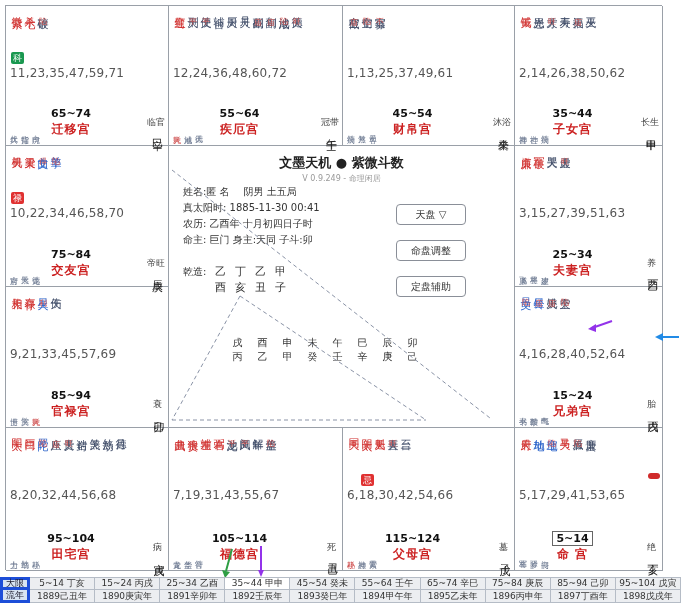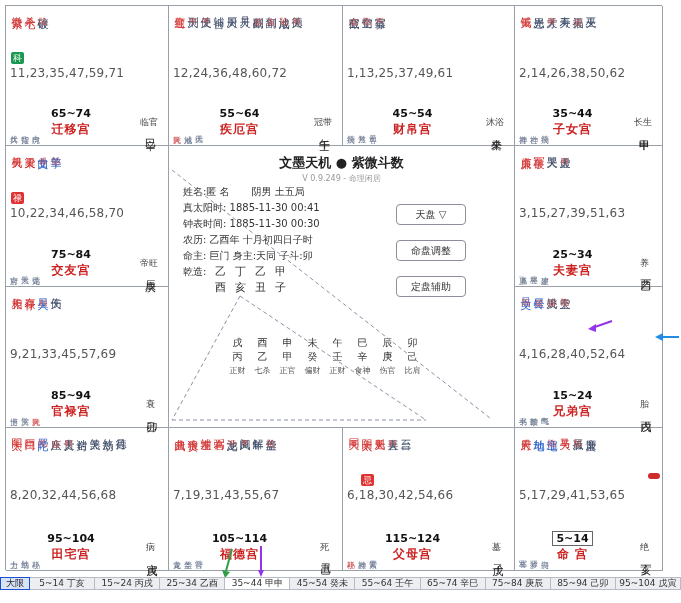--- a/index.html
+++ b/index.html
@@ -20,53 +20,53 @@
   .sname{letter-spacing:-1px;}
   .sstat{font-size:8px;color:#d9534f;margin-top:2px;letter-spacing:0;}
   .hua-badge{position:absolute;top:46px;color:#fff;font-size:9px;line-height:10px;padding:1px 2px;border-radius:2px;}
   .nums{position:absolute;left:4px;top:60px;font-size:12px;color:#555;letter-spacing:.2px;white-space:nowrap;}
   .officers{position:absolute;left:3px;bottom:16px;display:flex;}
   .off{writing-mode:vertical-rl;text-orientation:upright;font-size:8px;line-height:9px;color:#6b7890;margin-right:2px;}
   .agearea{position:absolute;left:10px;right:42px;bottom:0;text-align:center;}
   .age{position:absolute;left:0;right:0;bottom:25px;font-size:11px;font-weight:bold;color:#111;}
   .age .boxed{border:1px solid #666;padding:0 3px;background:#fff;}
   .pname{position:absolute;left:0;right:0;bottom:7px;font-size:12px;font-weight:bold;color:#cc2222;letter-spacing:1px;}
-  .corner{position:absolute;right:10px;bottom:14px;display:flex;flex-direction:column;align-items:center;}
+  .corner{position:absolute;right:3px;bottom:14px;display:flex;flex-direction:column;align-items:center;}
   .stage{font-size:9px;color:#444;margin-bottom:2px;}
   .gz{writing-mode:vertical-rl;text-orientation:upright;font-size:11px;color:#222;letter-spacing:-1px;}
   .body-badge{position:absolute;right:2px;top:32%;writing-mode:vertical-rl;text-orientation:upright;
     background:#d02b2b;color:#fff;font-size:9px;line-height:10px;padding:3px 1px;border-radius:3px;}
 
   
   .center{grid-area:c;position:relative;font-size:10px;color:#333;}
   .c-title{position:absolute;top:8px;left:0;right:0;text-align:center;font-size:13px;font-weight:bold;color:#222;}
   .c-ver{position:absolute;top:27px;left:0;right:0;text-align:center;font-size:8px;color:#999;}
   .c-info{position:absolute;left:14px;top:38px;line-height:16px;white-space:nowrap;}
-  .c-gender{margin-left:22px;}
+  .c-gender{margin-left:14px;}
   .c-qz{position:absolute;left:14px;white-space:nowrap;}
   .qz-label{font-size:10px;margin-right:4px;}
   .qz-row span{display:inline-block;width:20px;text-align:center;font-size:11px;}
   .c-fortune{position:absolute;left:14px;top:158px;white-space:nowrap;}
   .c-luck{position:absolute;left:56px;top:190px;}
   .luck-row span{display:inline-block;width:25px;text-align:center;font-size:10px;line-height:14px;color:#333;}
   .luck-row.gods span{font-size:8px;color:#555;}
   .c-hua{position:absolute;left:74px;top:244px;font-size:10px;white-space:nowrap;}
   .c-hua span{margin-right:2px;font-weight:bold;}
   .c-hua .selfhua{color:#333;font-weight:normal;margin-right:6px;}
   .c-buttons{position:absolute;left:227px;top:58px;display:flex;flex-direction:column;gap:15px;}
   .cbtn{width:70px;height:21px;border:1px solid #8a8f98;border-radius:4px;background:#fff;
     font-size:10px;color:#333;font-family:inherit;cursor:pointer;line-height:19px;padding:0;}
 
   
   .overlay{position:absolute;left:0;top:0;pointer-events:none;}
 
   
   .ptable{position:absolute;left:0;top:577px;width:681px;height:26px;font-size:9px;}
   .trow{display:flex;height:13px;box-sizing:border-box;}
-  .thead{width:30px;flex:none;background:#d8e4f2;border:1px solid #1d4ed8;box-sizing:border-box;
+  .thead{width:30px;flex:none;background:#d8e4f2;border:3px solid #1d4ed8;box-sizing:border-box;
     display:flex;align-items:center;justify-content:center;color:#223;}
   .trow + .trow .thead{border-top:none;}
   .tcell{flex:1;background:#eceef1;border:1px solid #b5bcc6;border-left:none;box-sizing:border-box;
     display:flex;align-items:center;justify-content:center;color:#333;white-space:nowrap;cursor:pointer;}
   .trow + .trow .tcell{border-top:none;}
   .tcell.sel{background:#ffffff;}
 </style>
 </head>
 <body>
 
@@ -360,37 +360,35 @@
         <span class="body-badge">身宫</span>
       </div>
 
     <div class="cell center">
       <div class="c-title">文墨天机 ● 紫微斗数</div>
       <div class="c-ver">V 0.9.249 - 命理闲居</div>
 
       <div class="c-info">
         <div><span>姓名:匿 名</span><span class="c-gender">阴男 土五局</span></div>
         <div>真太阳时: 1885-11-30 00:41</div>
-        <div>钟表时间: 1885-11-30 00:30</div>
         <div>农历: 乙酉年 十月初四日子时</div>
         <div>命主: 巨门 身主:天同 子斗:卯</div>
       </div>
 
       <div class="c-qz" style="top:118px">
         <span class="qz-label">乾造:</span><span class="qz-row"><span>乙</span><span>丁</span><span>乙</span><span>甲</span></span>
       </div>
       <div class="c-qz" style="top:134px">
         <span class="qz-label" style="visibility:hidden">乾造:</span><span class="qz-row"><span>酉</span><span>亥</span><span>丑</span><span>子</span></span>
       </div>
 
 
       <div class="c-luck">
         <div class="luck-row"><span>戌</span><span>酉</span><span>申</span><span>未</span><span>午</span><span>巳</span><span>辰</span><span>卯</span></div>
         <div class="luck-row"><span>丙</span><span>乙</span><span>甲</span><span>癸</span><span>壬</span><span>辛</span><span>庚</span><span>己</span></div>
-        <div class="luck-row gods"><span>正财</span><span>七杀</span><span>正官</span><span>偏财</span><span>正财</span><span>食神</span><span>伤官</span><span>比肩</span></div>
       </div>
 
 
       <div class="c-buttons">
         <button class="cbtn">天盘 ▽</button>
         <button class="cbtn">命盘调整</button>
         <button class="cbtn">定盘辅助</button>
       </div>
     </div>
   </div>
@@ -429,15 +427,30 @@
           <div class="tcell">25~34 乙酉</div>
           <div class="tcell sel">35~44 甲申</div>
           <div class="tcell">45~54 癸未</div>
           <div class="tcell">55~64 壬午</div>
           <div class="tcell">65~74 辛巳</div>
           <div class="tcell">75~84 庚辰</div>
           <div class="tcell">85~94 己卯</div>
           <div class="tcell">95~104 戊寅</div>
         </div>
     </div>
+    <div class="trow">
+      <div class="thead">流年</div>
+      <div style="display:flex;flex:1">
+          <div class="tcell">1889己丑年</div>
+          <div class="tcell">1890庚寅年</div>
+          <div class="tcell">1891辛卯年</div>
+          <div class="tcell">1892壬辰年</div>
+          <div class="tcell">1893癸巳年</div>
+          <div class="tcell">1894甲午年</div>
+          <div class="tcell">1895乙未年</div>
+          <div class="tcell">1896丙申年</div>
+          <div class="tcell">1897丁酉年</div>
+          <div class="tcell">1898戊戌年</div>
+        </div>
+    </div>
   </div>
 
 </div>
 
 </body></html>

